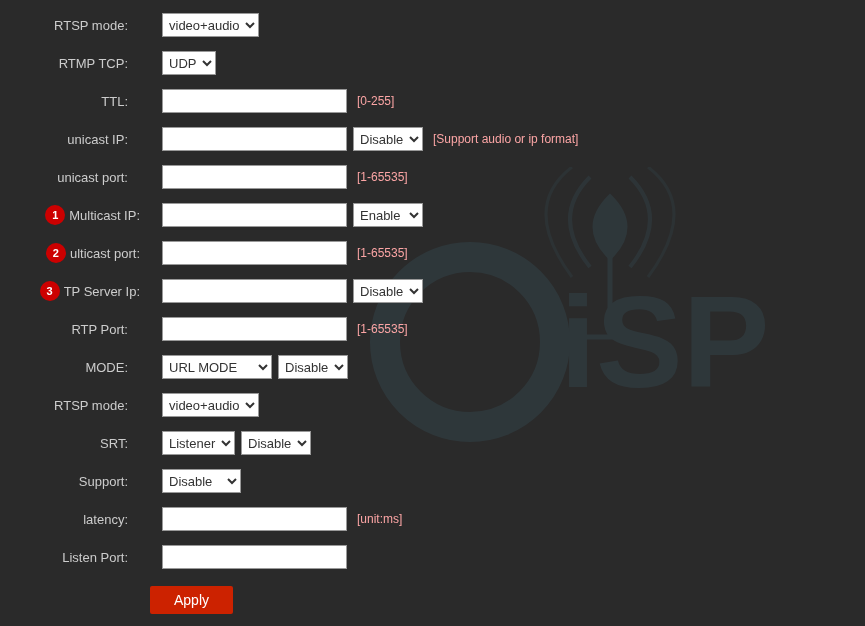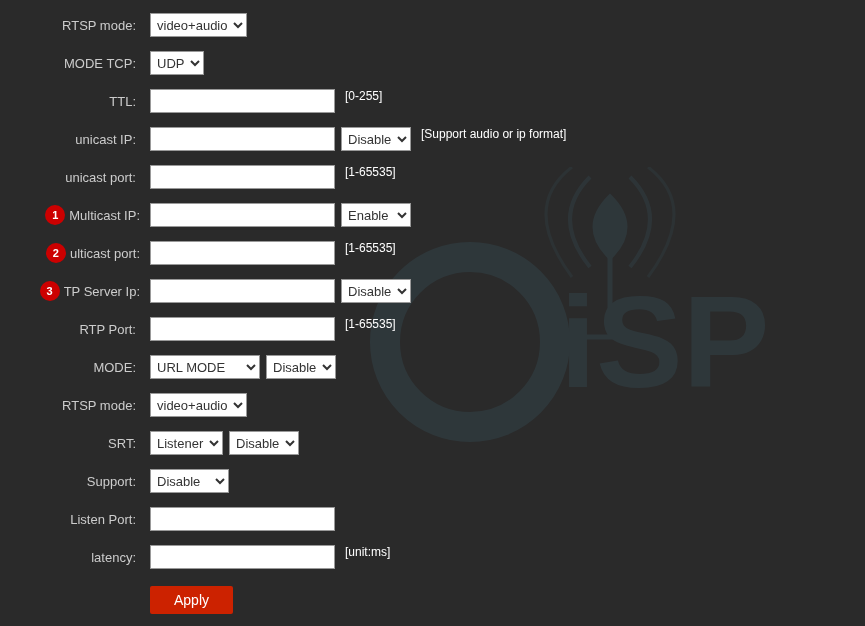--- a/index.html
+++ b/index.html
@@ -23,31 +23,32 @@
     .form-row {
       display: flex;
       align-items: center;
       margin-bottom: 8px;
       min-height: 30px;
     }
 
     .label {
       text-align: right;
       width: 130px;
-      padding-right: 14px;
+      padding-right: 22px;
       color: #ccc;
       font-size: 13px;
       flex-shrink: 0;
     }
 
     .field-group {
       display: flex;
-      align-items: flex-start;
+      align-items: center;
       gap: 6px;
       flex-wrap: nowrap;
+      margin-left: 12px;
     }
 
     input[type="text"] {
       background: #fff;
       border: 1px solid #999;
       color: #333;
       font-size: 13px;
       padding: 2px 5px;
       height: 24px;
     }
@@ -55,21 +56,21 @@
     select {
       background: #fff;
       border: 1px solid #999;
       color: #333;
       font-size: 13px;
       padding: 1px 2px;
       height: 24px;
     }
 
     .hint {
-      color: #ffffff;
+      color: #fca5a5;
       font-size: 12px;
       margin-left: 4px;
     }
 
     .badge {
       display: inline-flex;
       align-items: center;
       justify-content: center;
       width: 20px;
       height: 20px;
@@ -147,21 +148,21 @@
     <div class="field-group">
       <select>
         <option>video+audio</option>
         <option>video only</option>
         <option>audio only</option>
       </select>
     </div>
   </div>
 
   <div class="form-row">
-    <div class="label">MODE TCP:</div>
+    <div class="label">RTMP TCP:</div>
     <div class="field-group">
       <select>
         <option>UDP</option>
         <option>TCP</option>
       </select>
     </div>
   </div>
 
   <div class="form-row">
     <div class="label">TTL:</div>
@@ -284,31 +285,31 @@
       <select>
         <option>Disable</option>
         <option>AES-128</option>
         <option>AES-192</option>
         <option>AES-256</option>
       </select>
     </div>
   </div>
 
   <div class="form-row">
+    <div class="label">latency:</div>
+    <div class="field-group">
+      <input type="text" style="width: 185px;">
+      <span class="hint">[unit:ms]</span>
+    </div>
+  </div>
+
+  <div class="form-row">
     <div class="label">Listen Port:</div>
     <div class="field-group">
       <input type="text" style="width: 185px;">
-    </div>
-  </div>
-
-  <div class="form-row">
-    <div class="label">latency:</div>
-    <div class="field-group">
-      <input type="text" style="width: 185px;">
-      <span class="hint">[unit:ms]</span>
     </div>
   </div>
 
   <div class="apply-row">
     <button class="apply-btn">Apply</button>
 
   </div>
 
 </div>
 

